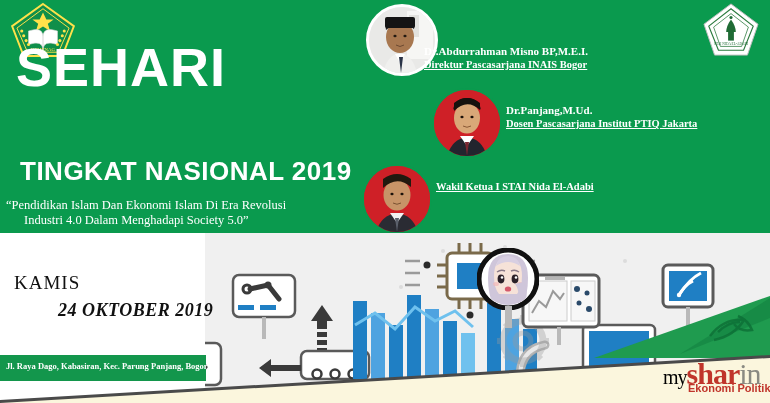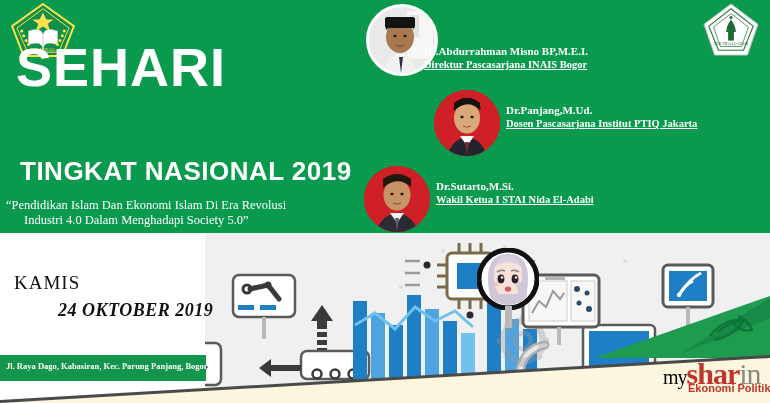--- a/index.html
+++ b/index.html
@@ -217,21 +217,20 @@
       <path d="M19 22 q14 -13 28 -1 l0 -8 q-14 -10 -28 0 z" fill="#21190f"></path>
       <path d="M12 66 q5 -17 21 -19 q16 2 21 19 z" fill="#2a2b33"></path>
       <path d="M26 47 l7 10 l7 -10 z" fill="#f2f2f2"></path>
       <path d="M31 52 l2 14 l2 -14 z" fill="#5a5f6b"></path>
       <ellipse cx="28" cy="28" rx="1.6" ry="1.2" fill="#1c120a"></ellipse>
       <ellipse cx="38" cy="28" rx="1.6" ry="1.2" fill="#1c120a"></ellipse>
       <path d="M29 37 q4 2.5 8 0" stroke="#7a5232" stroke-width="1" fill="none"></path>
     </svg>
   </div>
   <div class="sp-text sp3-text">
-    <div class="sp-name">Dr.Sutarto,M.Si.</div>
     <div class="sp-role">Wakil Ketua I STAI Nida El-Adabi</div>
   </div>
 
   <div class="illus-panel">
     <svg class="illus-svg" width="565" height="170" viewBox="0 0 565 170">
       <rect x="0" y="0" width="565" height="170" fill="#f0f0f0"></rect>
 
       <g>
         <rect x="28" y="42" width="62" height="42" rx="6" fill="#ffffff" stroke="#5a5a5a" stroke-width="2.5"></rect>
         <circle cx="42" cy="56" r="4" fill="none" stroke="#3a3a3a" stroke-width="3"></circle>

